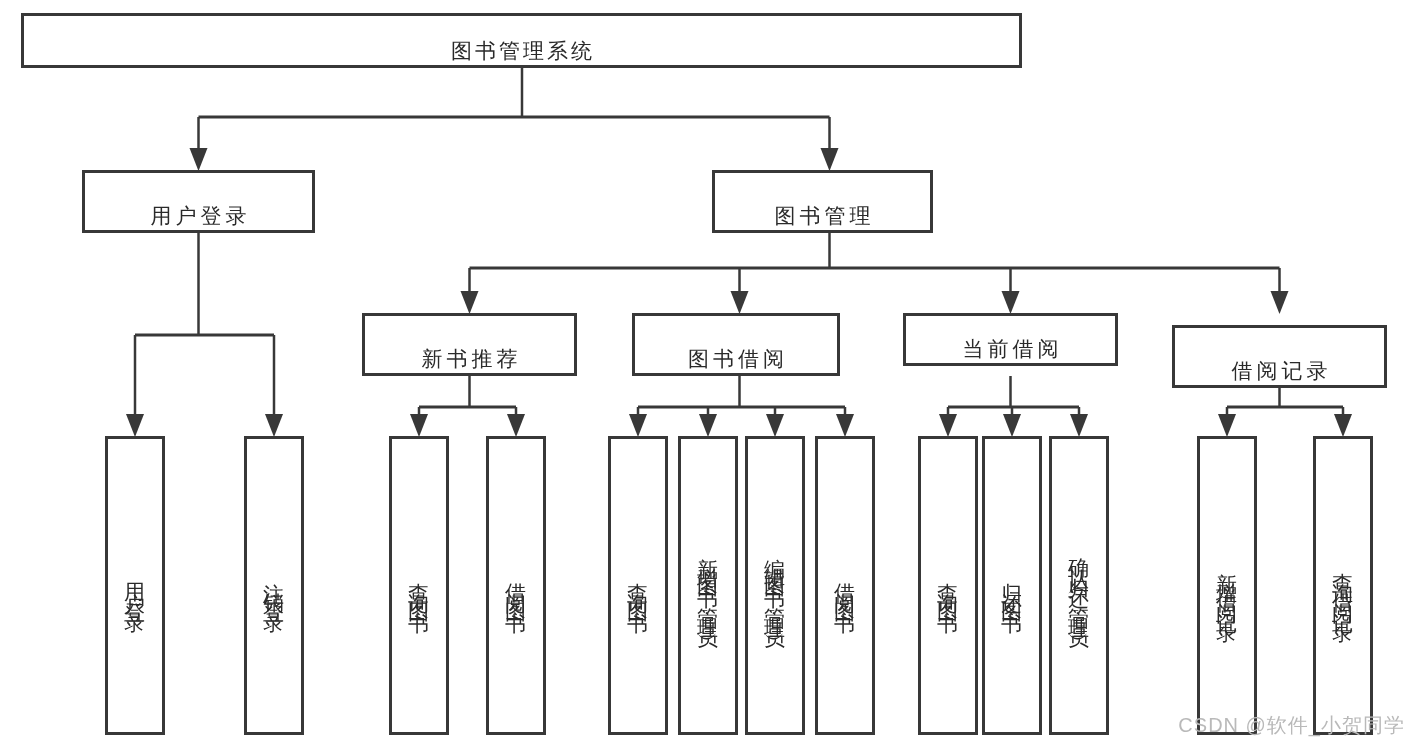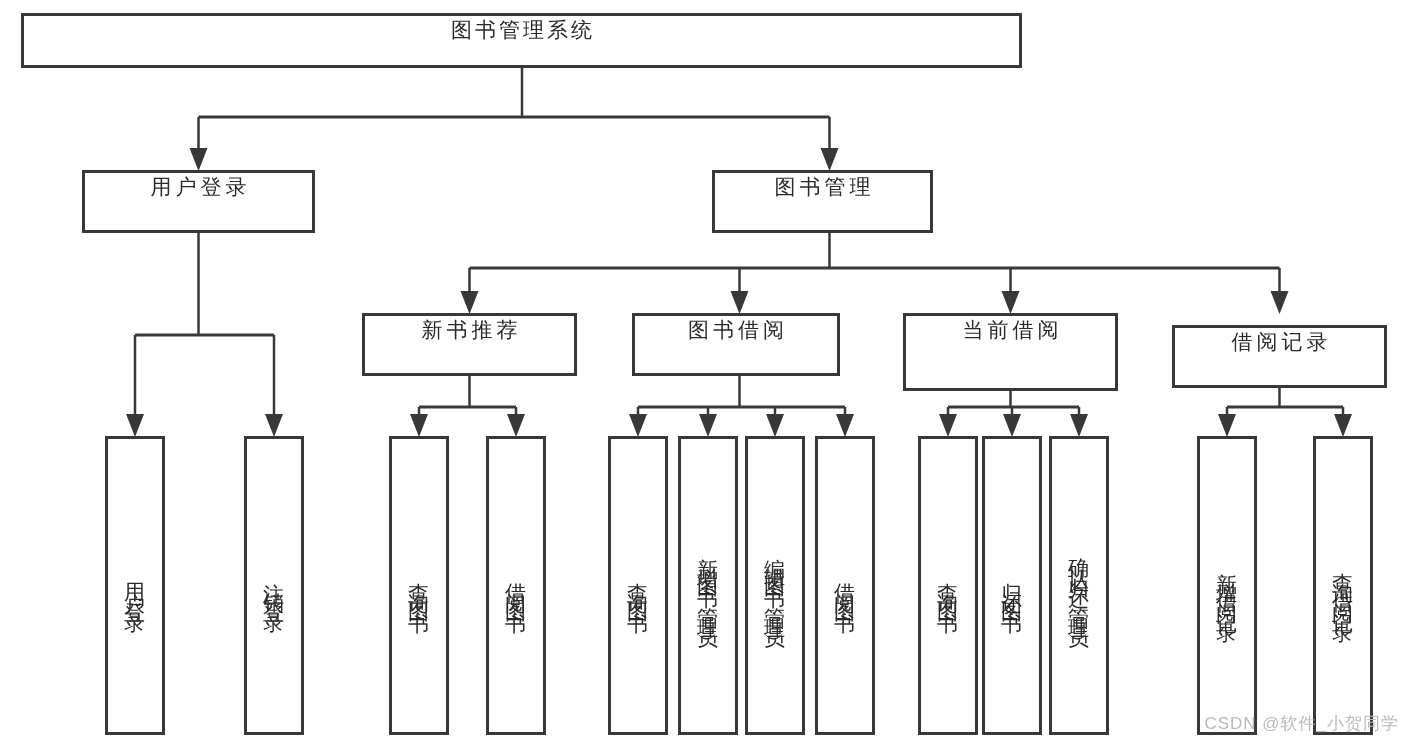--- a/index.html
+++ b/index.html
@@ -25,21 +25,21 @@
     pointer-events: none;
   }
   .c-line { stroke: var(--line); fill: none; stroke-width: 2.5px; }
   .c-bar  { stroke: var(--line); fill: none; stroke-width: 3px; }
   .c-arrow { fill: var(--line); stroke: none; }
   .node {
     position: absolute;
     background: #fff;
     border: 3px solid var(--line);
     display: flex;
-    align-items: flex-start;
+    align-items: flex-end;
     justify-content: center;
     color: var(--text);
   }
   .h-label {
     font-size: 21px;
     letter-spacing: 4px;
     text-indent: 4px;
     white-space: nowrap;
     color: var(--text);
   }
@@ -60,22 +60,22 @@
     text-orientation: mixed;
     font-size: 21px;
     letter-spacing: 10px;
     line-height: 1;
     color: var(--text);
     white-space: nowrap;
   }
   .watermark {
     position: absolute;
     top: 712px;
-    right: 6px;
-    font-size: 17px;
+    right: 0;
+    font-size: 20px;
     letter-spacing: 1px;
     color: var(--watermark);
     white-space: nowrap;
     z-index: 5;
   }
 </style>
 </head>
 <body>
 
 <div class="canvas">
@@ -152,21 +152,21 @@
   <div class="node" style="left:712px; top:170px; width:221px; height:63px;">
     <span class="h-label">图书管理</span>
   </div>
 
   <div class="node" style="left:362px; top:313px; width:215px; height:63px;">
     <span class="h-label">新书推荐</span>
   </div>
   <div class="node" style="left:632px; top:313px; width:208px; height:63px;">
     <span class="h-label">图书借阅</span>
   </div>
-  <div class="node" style="left:903px; top:313px; width:215px; height:78px;">
+  <div class="node" style="left:903px; top:313px; width:215px; height:53px;">
     <span class="h-label">当前借阅</span>
   </div>
   <div class="node" style="left:1172px; top:325px; width:215px; height:63px;">
     <span class="h-label">借阅记录</span>
   </div>
 
   <div class="leaf" style="left:105px;">
     <span class="v-label">用户登录</span>
   </div>
   <div class="leaf" style="left:244px;">

